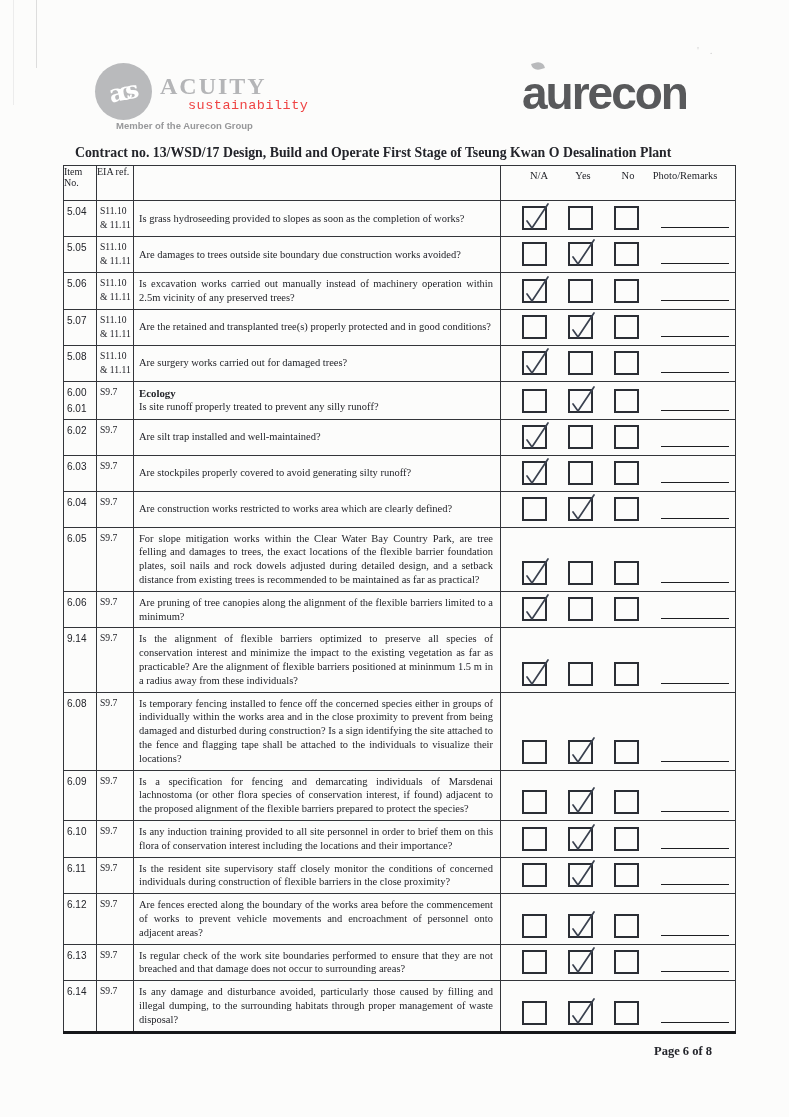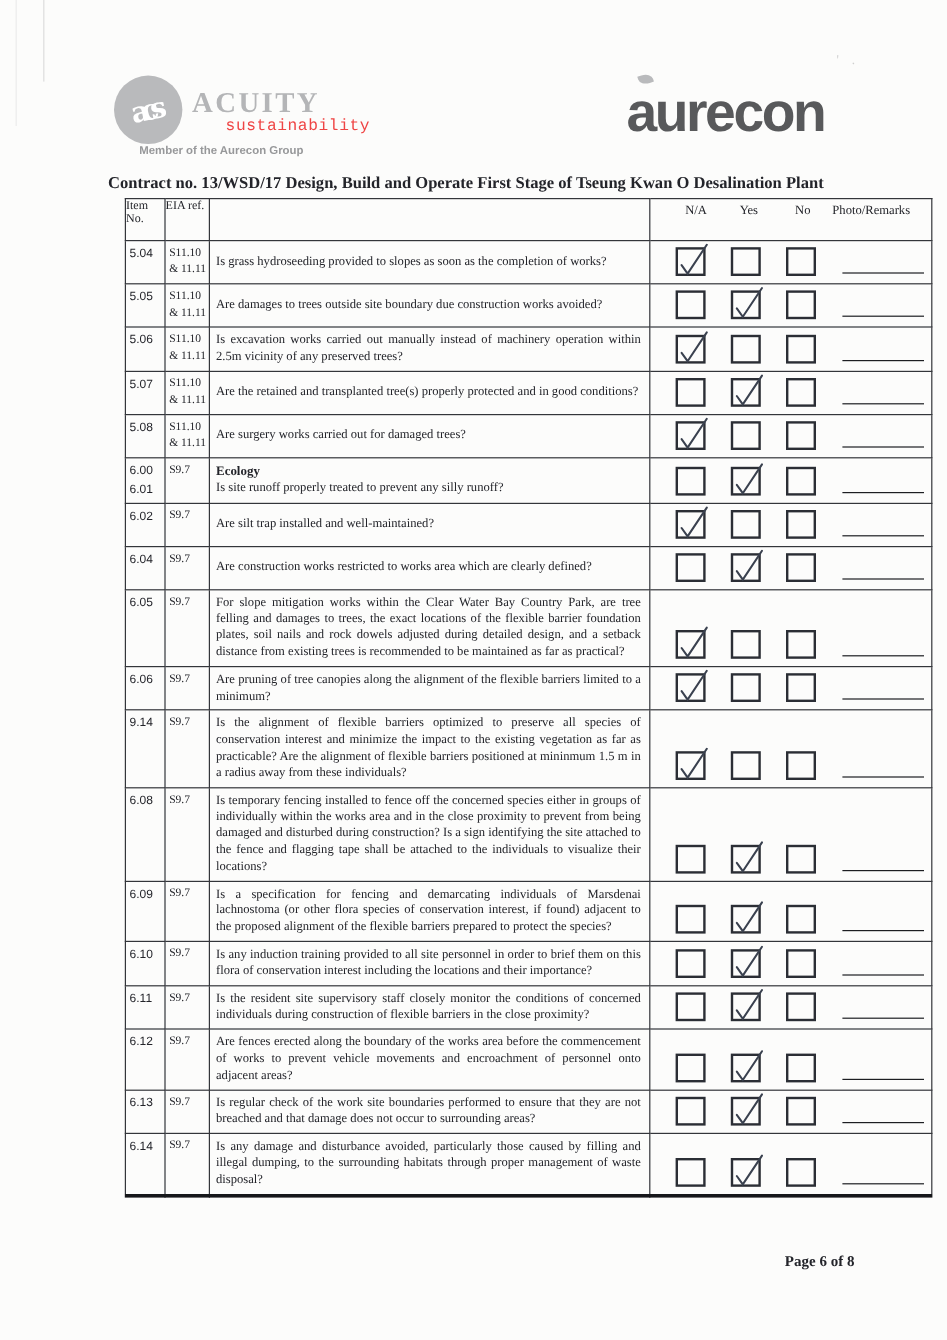--- a/index.html
+++ b/index.html
@@ -48,30 +48,29 @@
     position:absolute; left:522px; top:66px;
     font-family:"Liberation Sans", sans-serif; font-weight:bold;
     font-size:46px; letter-spacing:-2px; color:#58595b;
   }
   .aurecon-leaf {
     position:absolute; left:10px; top:-4px; width:12px; height:8px;
     background:#b9babc; border-radius:0 70% 0 70%; transform:rotate(-18deg);
   }
   
   .doc-title {
-    position:absolute; left:90px; top:145px; width:648px;
+    position:absolute; left:75px; top:145px; width:648px;
     font-weight:bold; font-size:13.8px; white-space:nowrap;
   }
   
   table.checklist {
     position:absolute; left:63px; top:165px; width:672px;
     border-collapse:collapse; table-layout:fixed;
     border:1.6px solid #2c2e33;
     border-bottom:3.5px solid #16171a;
-    margin-left:41px;
   }
   .checklist th, .checklist td {
     border:1.4px solid #33353a; padding:0; vertical-align:top;
   }
   col.w-item { width:33px; } col.w-eia { width:37px; }
   col.w-q { width:367px; } col.w-checks { width:235px; }
 
   thead th { height:35px; font-weight:normal; }
   .th-item, .th-eia { text-align:left; padding:2px 2px 0 3px; font-size:10px; }
   .pre { white-space:pre-line; }
@@ -288,20 +287,40 @@
                 <path d="M6 20 L11 27 L27 3"></path>
               </svg>
             </span>
         <span class="cb cb-yes"></span>
         <span class="cb cb-no"></span>
         <span class="remark-line"></span>
       </div>
     </td>
   </tr>
       <tr>
+    <td class="c-item"><span class="item-no">6.03</span></td>
+    <td class="c-eia"><span class="eia-ref">S9.7</span></td>
+    <td class="c-q">
+
+      <div class="q-text">Are stockpiles properly covered to avoid generating silty runoff?</div>
+    </td>
+    <td class="c-checks">
+      <div class="checks-wrap">
+        <span class="cb cb-na checked">
+              <svg class="tick" viewBox="0 0 31 31">
+                <path d="M6 20 L11 27 L27 3"></path>
+              </svg>
+            </span>
+        <span class="cb cb-yes"></span>
+        <span class="cb cb-no"></span>
+        <span class="remark-line"></span>
+      </div>
+    </td>
+  </tr>
+      <tr>
     <td class="c-item"><span class="item-no">6.04</span></td>
     <td class="c-eia"><span class="eia-ref">S9.7</span></td>
     <td class="c-q">
 
       <div class="q-text">Are construction works restricted to works area which are clearly defined?</div>
     </td>
     <td class="c-checks">
       <div class="checks-wrap">
         <span class="cb cb-na"></span>
         <span class="cb cb-yes checked">

